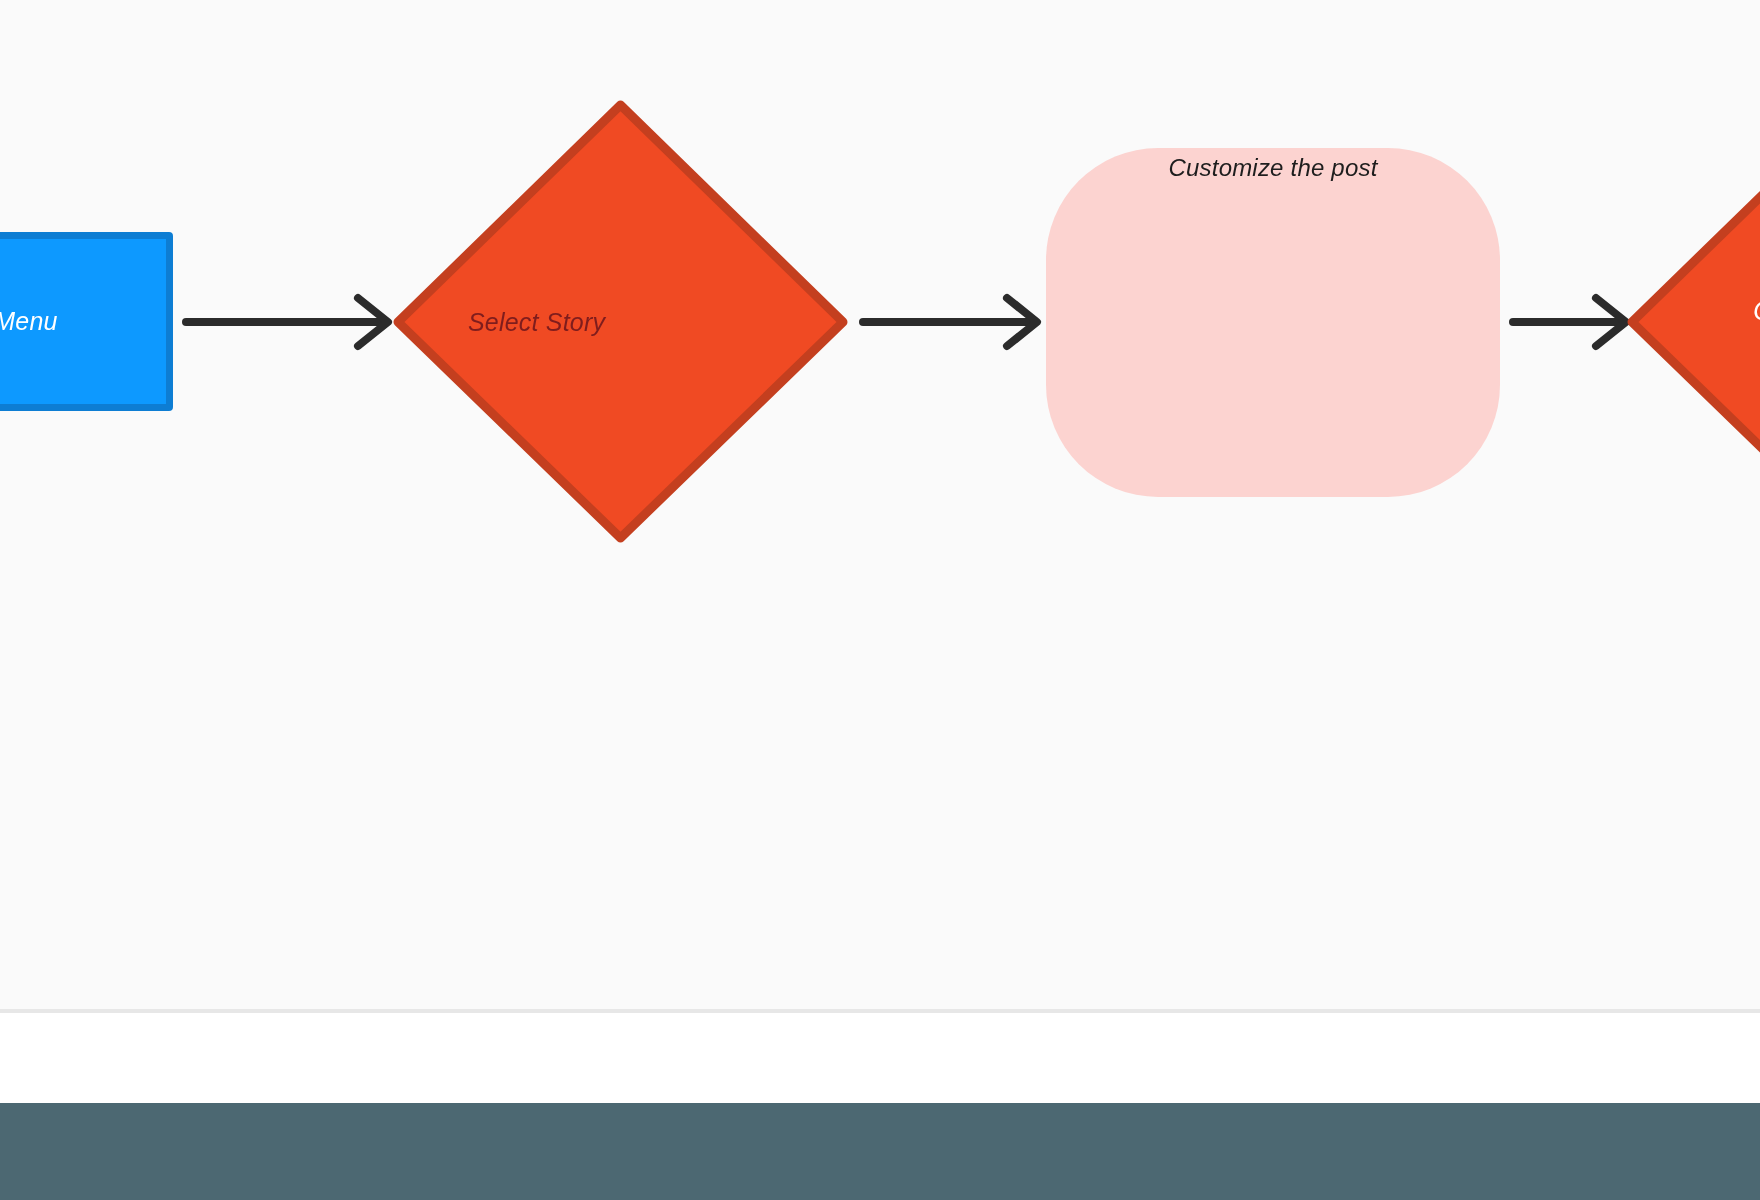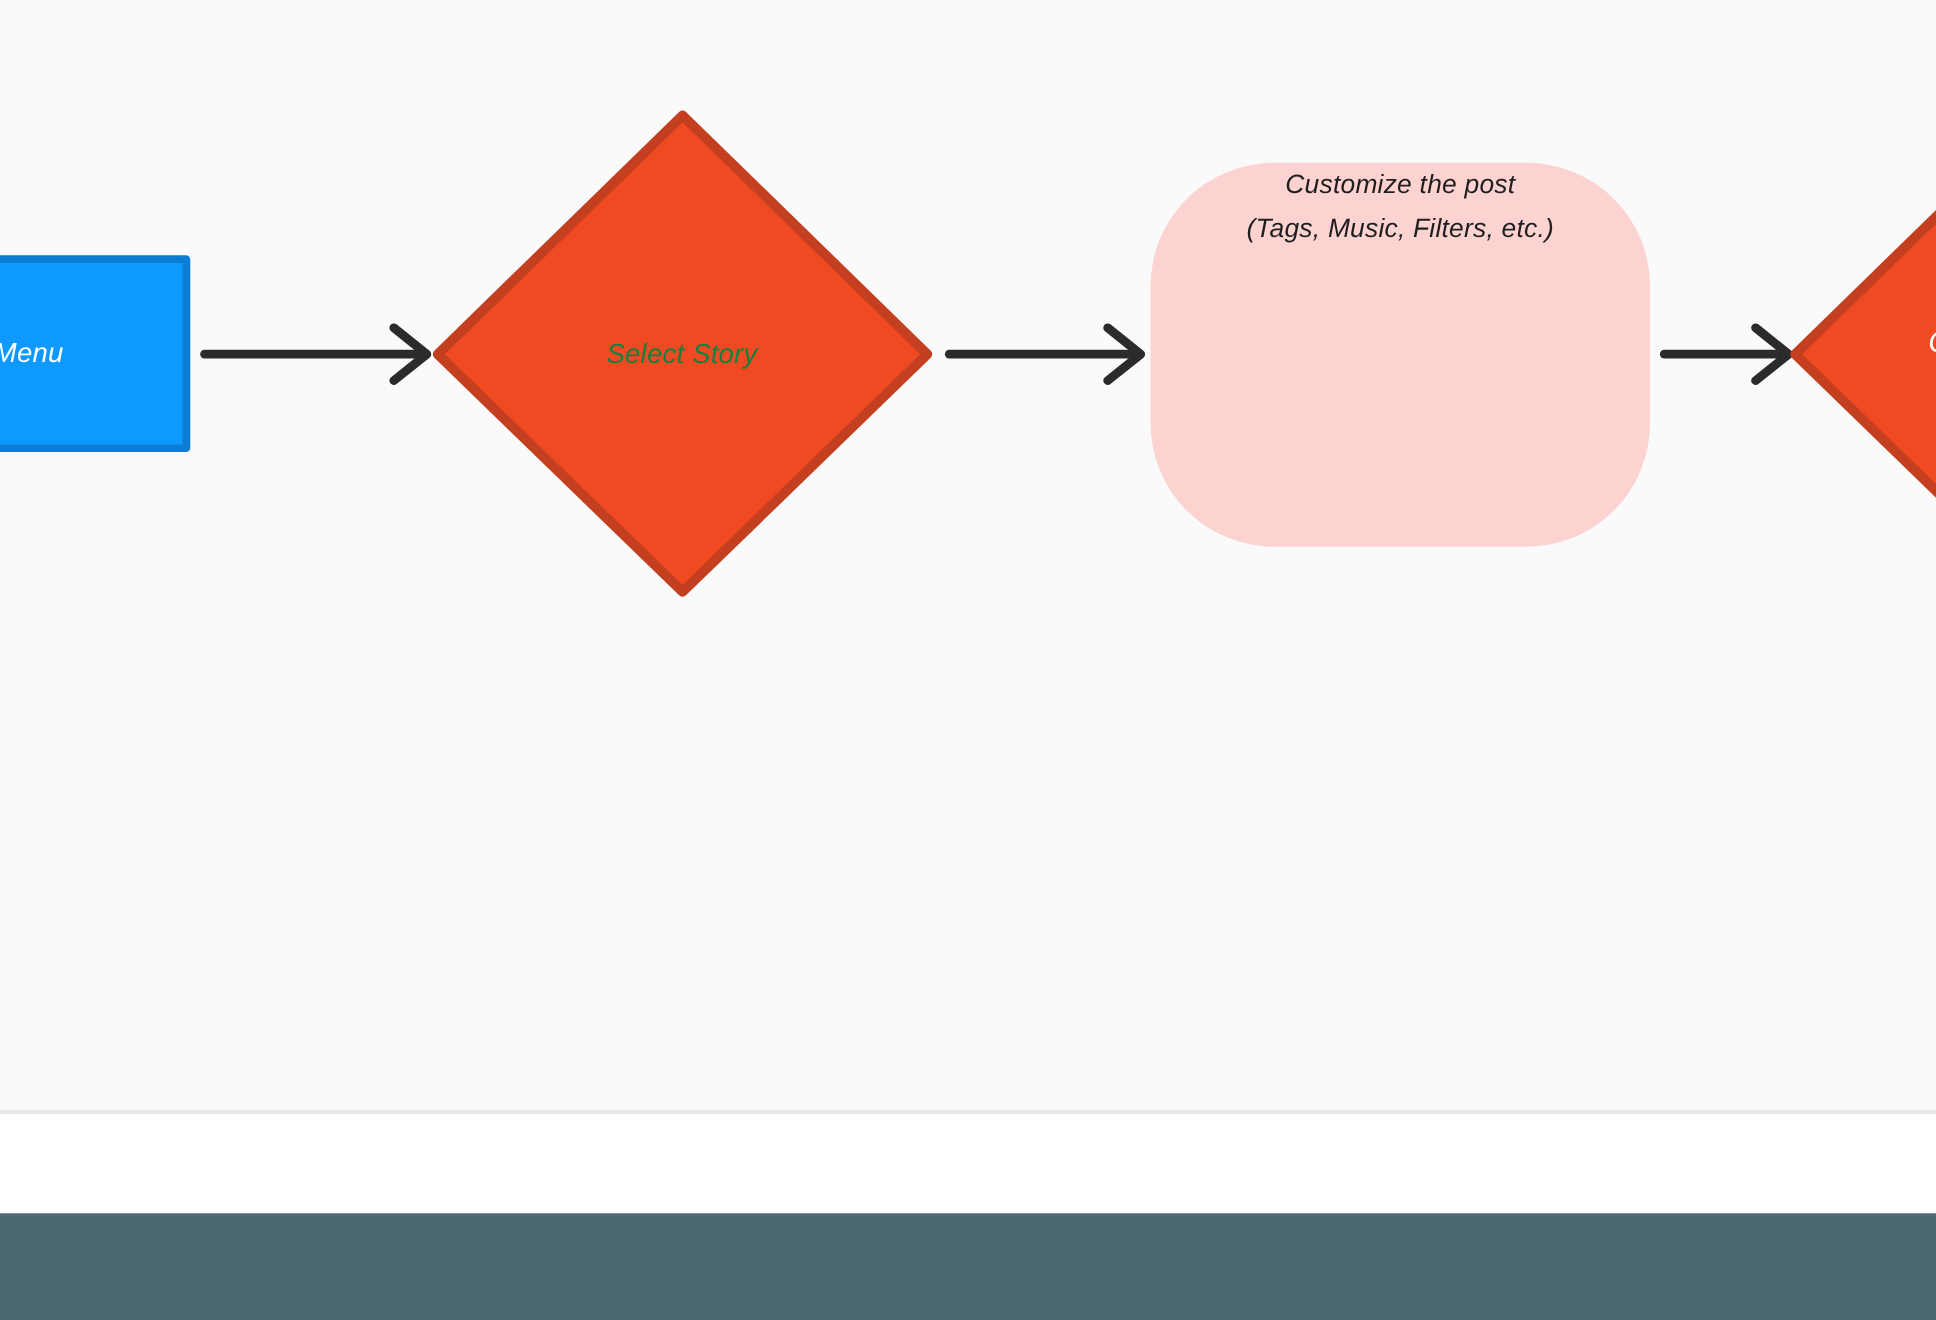--- a/index.html
+++ b/index.html
@@ -52,22 +52,22 @@
   .diamond-poly {
     fill: #F04A23;
     stroke: #C43F1F;
     stroke-width: 9;
     stroke-linejoin: round;
   }
   .label-select-story {
     position: absolute;
     left: 468px; top: 302px;
     width: 304px;
-    text-align: center;
-    color: #15803d;
+    text-align: left;
+    color: #7f1d1d;
     font-size: 25px;
     font-weight: 500;
     line-height: 40px;
     letter-spacing: 0.2px;
   }
   .label-fragment {
     position: absolute;
     left: 1753px; top: 294px;
     color: #ffffff;
     font-size: 27px;
@@ -150,21 +150,20 @@
     </div>
     <div class="label-select-story">Select Story</div>
 
     <svg class="arrow arrow-2" width="186" height="64" viewBox="0 0 186 64">
       <line x1="6" y1="32" x2="175" y2="32"></line>
       <polyline points="150,8 180,32 150,56"></polyline>
     </svg>
 
     <div class="node node-customize">
       <span class="node-label">Customize the post</span>
-      <span class="node-label">(Tags, Music, Filters, etc.)</span>
     </div>
 
     <svg class="arrow arrow-3" width="125" height="64" viewBox="0 0 125 64">
       <line x1="6" y1="32" x2="114" y2="32"></line>
       <polyline points="89,8 119,32 89,56"></polyline>
     </svg>
 
     <div class="node diamond-next">
       <svg class="node-shape-svg" width="465" height="453" viewBox="0 0 465 453">
         <polygon class="diamond-poly" points="232.5,10 455,227 232.5,443 10,227" fill="#F04A23"></polygon>

